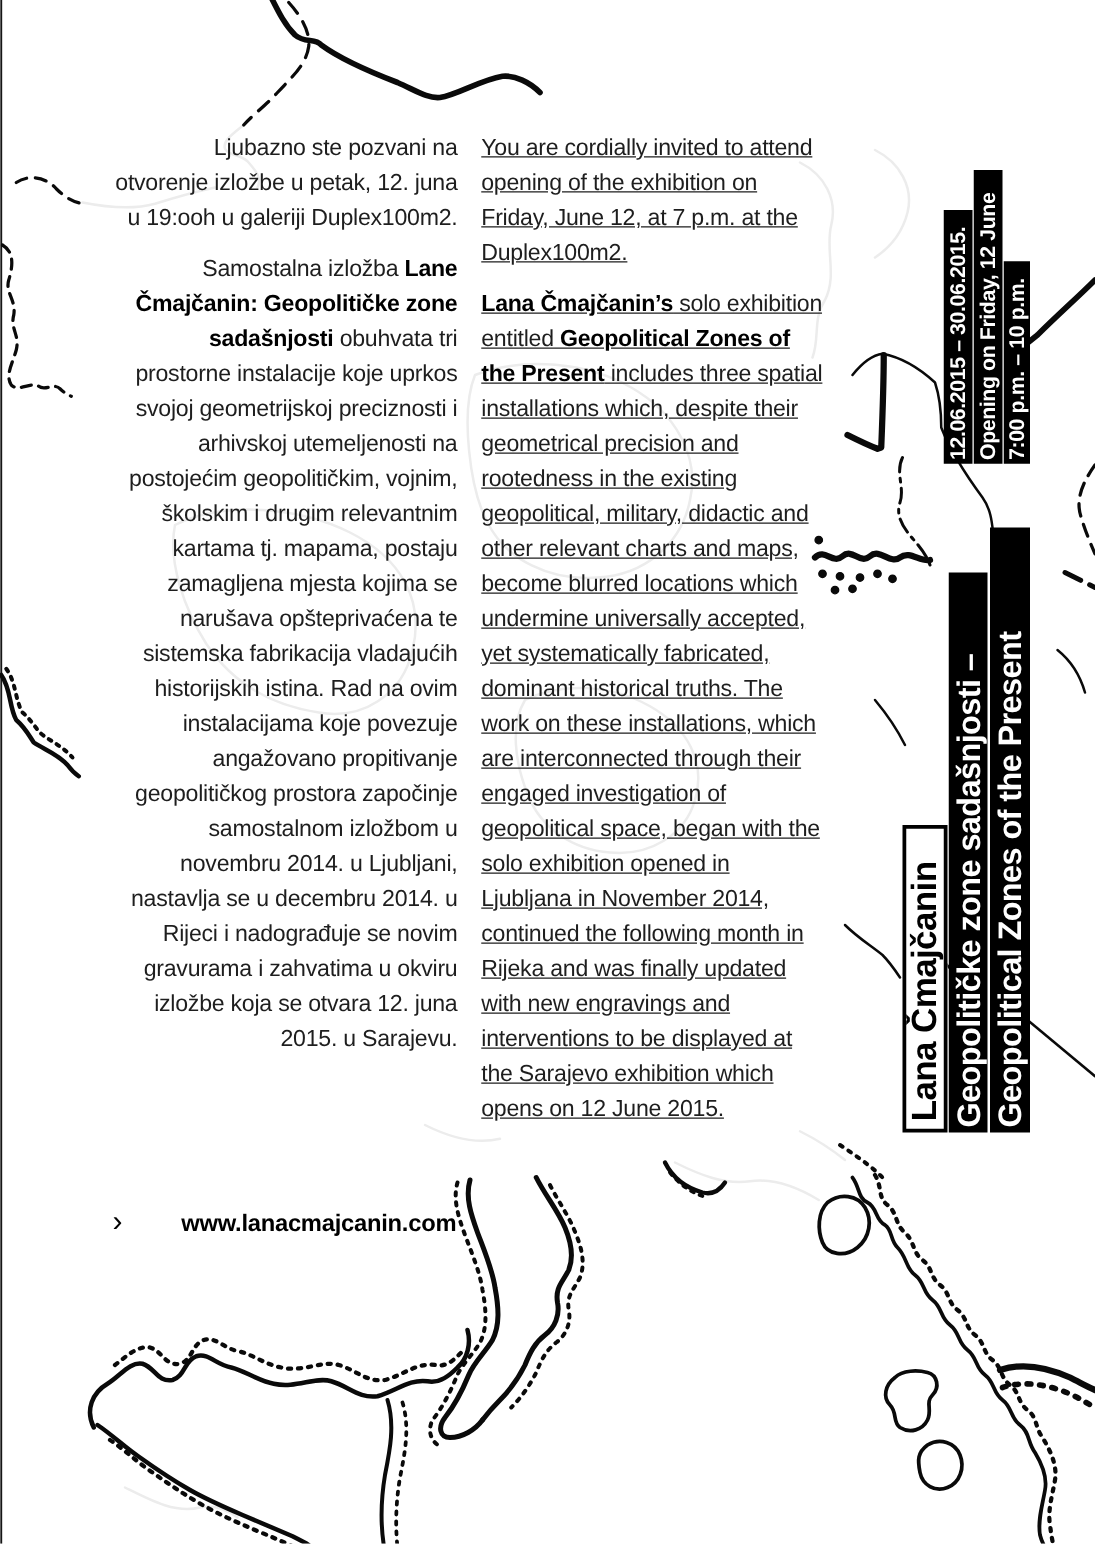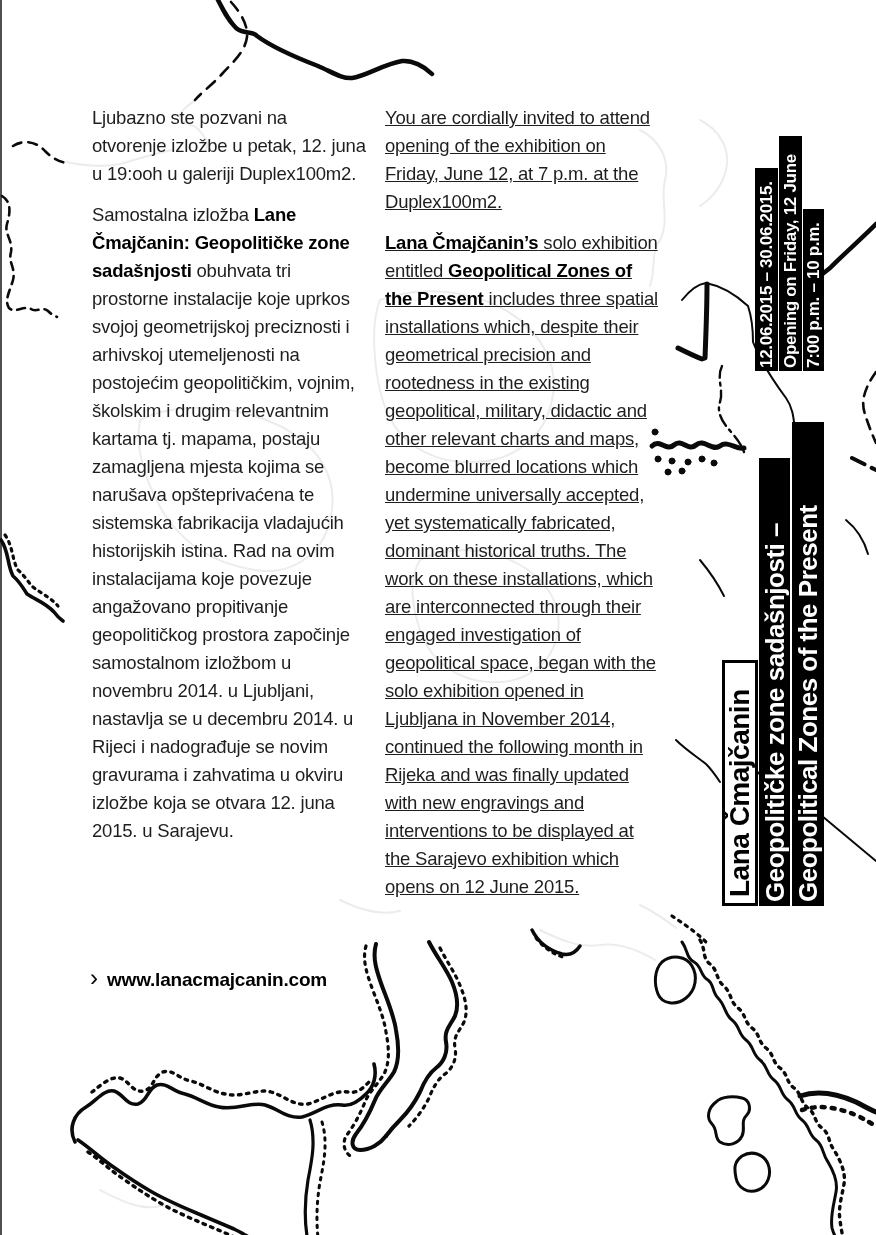--- a/index.html
+++ b/index.html
@@ -4,37 +4,37 @@
 <style>
   html,body{margin:0;padding:0;background:#fff;}
   .page{position:relative;width:876px;height:1235px;background:#fff;overflow:hidden;
         font-family:"Liberation Sans","DejaVu Sans",sans-serif;color:#1e1e1e;}
   .map{position:absolute;left:0;top:0;z-index:0;}
   .content{position:absolute;left:0;top:0;width:100%;height:100%;z-index:2;}
   .col{position:absolute;top:104px;width:274px;font-size:18.5px;line-height:28px;
        letter-spacing:-0.2px;color:#1e1e1e;}
   .col p{margin:0 0 13px 0;}
   .col b{color:#000;}
-  .col-left{left:92px;}
+  .col-left{left:92px;text-align:right;}
   .col-right{left:385px;text-decoration:underline;}
   
   .vstrip{position:absolute;transform:rotate(-90deg);transform-origin:0 0;
           overflow:hidden;display:flex;align-items:center;white-space:nowrap;
           font-weight:bold;line-height:1;box-sizing:border-box;}
   .vstrip.dark{background:#000;color:#fff;}
   .strip-dates  {left:755px;top:371px;width:203px;height:23px;font-size:17px;padding-left:3px;letter-spacing:-0.3px;}
   .strip-opening{left:779px;top:371px;width:235px;height:23px;font-size:17px;padding-left:3px;letter-spacing:-0.3px;}
   .strip-hours  {left:803px;top:371px;width:162px;height:21px;font-size:17px;padding-left:3px;letter-spacing:-0.3px;}
   .strip-artist {left:722px;top:906px;width:246px;height:36px;font-size:28px;
                  background:#fff;color:#000;border:3px solid #000;padding-left:6px;letter-spacing:-0.5px;}
   .strip-bhs    {left:759px;top:906px;width:448px;height:31px;font-size:26px;padding-left:4px;letter-spacing:-0.5px;}
   .strip-en     {left:792px;top:906px;width:484px;height:32px;font-size:26px;padding-left:4px;letter-spacing:-0.5px;}
   .website{position:absolute;left:90px;top:968px;display:flex;align-items:center;gap:9px;}
   .website .chev{font-size:24px;font-weight:400;color:#000;line-height:1;transform:translateY(-2px);}
-  .website a{font-size:19px;font-weight:bold;color:#000;text-decoration:none;letter-spacing:-0.2px;}
+  .website a{font-size:19px;font-weight:bold;color:#000;text-decoration:none;letter-spacing:-0.2px;margin-left:38px;}
 </style>
 </head>
 <body>
 
 <div class="page">
 
   <svg class="map" width="876" height="1235" viewBox="0 0 876 1235" fill="none" stroke-linecap="round" stroke-linejoin="round">
 
     <g stroke="#ececec" stroke-width="2">
       <path d="M66,162 C86,166 106,168 124,163 C140,158 158,153 172,150"></path>

